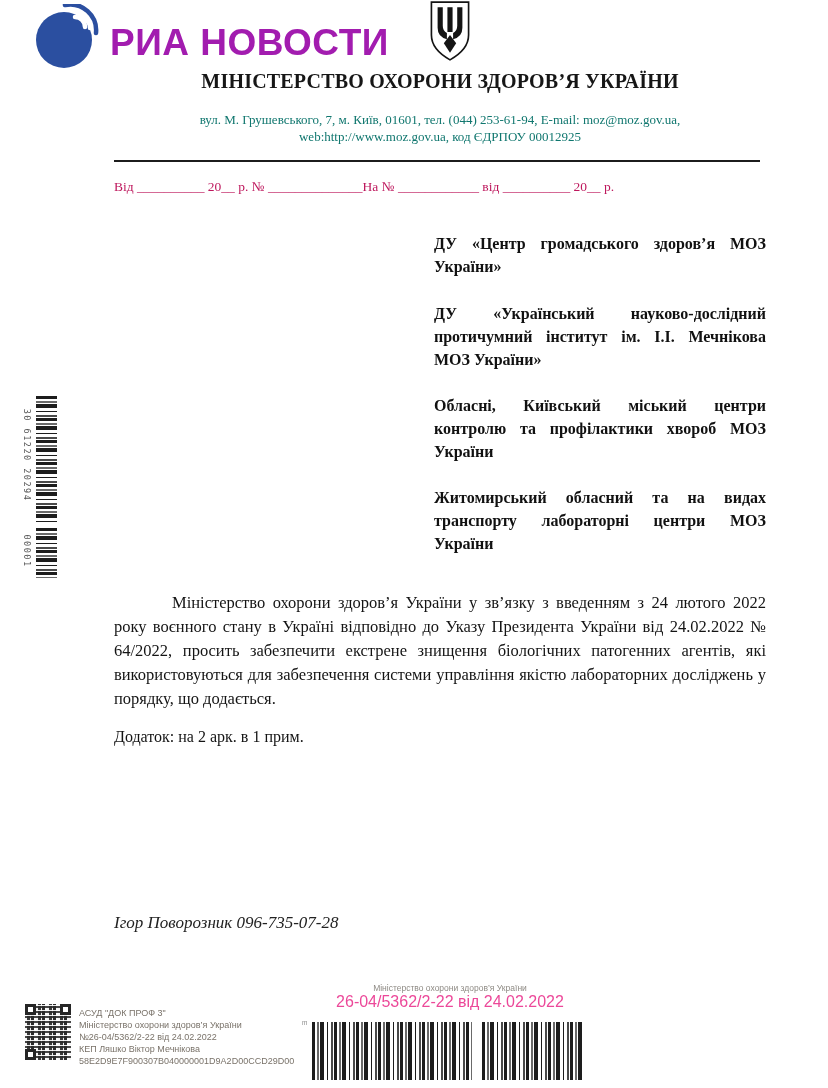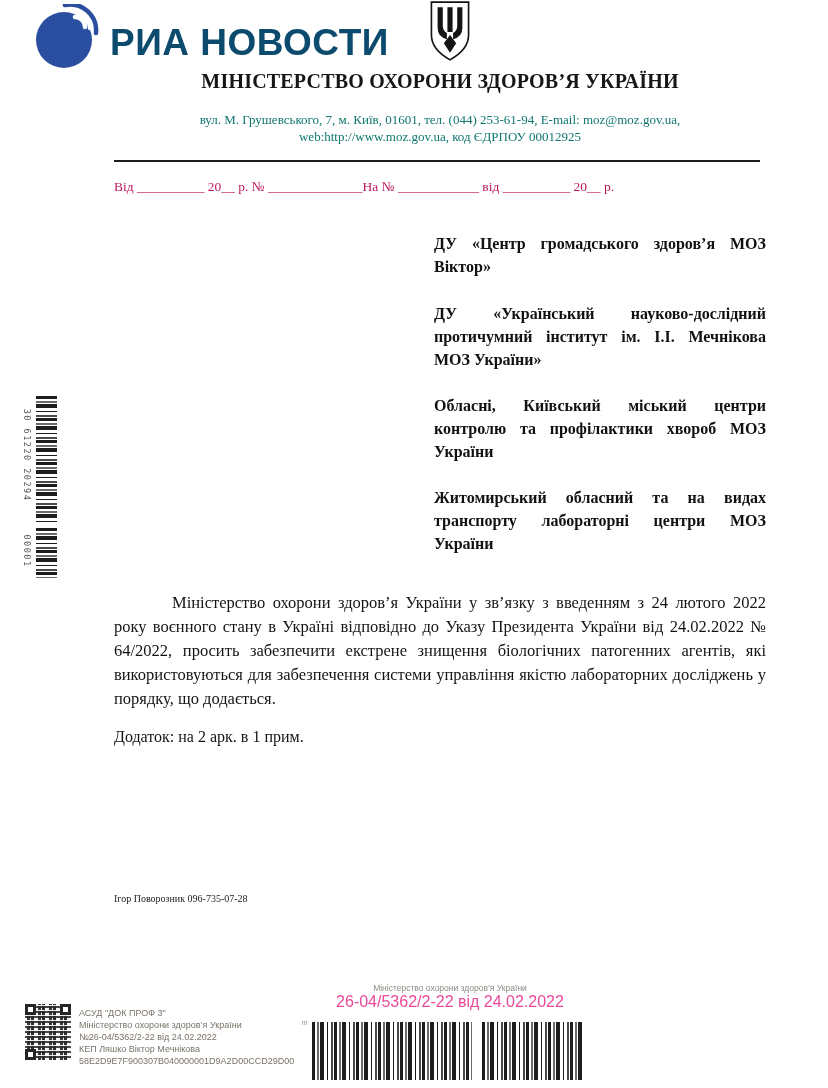--- a/index.html
+++ b/index.html
@@ -5,21 +5,21 @@
   html,body{margin:0;padding:0;background:#e8e8e8;}
   .page{
     position:relative;width:828px;height:1088px;background:#ffffff;
     font-family:"Liberation Serif", serif;color:#1a1a1a;overflow:hidden;
     margin:0 auto;
   }
   
   .logo{position:absolute;left:34px;top:4px;display:flex;align-items:center;gap:10px;}
   .logo-text{
     font-family:"Liberation Sans", sans-serif;font-weight:700;font-size:37px;
-    color:#0c4a6e;letter-spacing:.5px;margin-top:8px;
+    color:#a21caf;letter-spacing:.5px;margin-top:8px;
   }
   .trident{position:absolute;left:426px;top:0;}
   .doc-title{
     position:absolute;left:124px;width:632px;top:70px;text-align:center;
     font-weight:700;font-size:20px;letter-spacing:.2px;color:#161616;
   }
   .doc-address{
     position:absolute;left:124px;width:632px;top:112px;text-align:center;
     font-size:13px;line-height:16.5px;color:#0f766e;
   }
@@ -37,21 +37,21 @@
   
   .body-par{
     position:absolute;left:114px;width:652px;top:591px;font-size:16.5px;
     line-height:24px;text-align:justify;text-indent:58px;color:#141414;
   }
   .attachment{position:absolute;left:114px;top:728px;font-size:16px;color:#141414;}
   .sig-row{
     position:absolute;left:114px;width:652px;top:815px;display:flex;
     justify-content:space-between;font-weight:700;font-size:17px;color:#111;
   }
-  .contact{position:absolute;left:114px;top:893px;font-size:10px;color:#222;}
+  .contact{position:absolute;left:114px;top:913px;font-size:17px;color:#222;font-style:italic;}
   
   .vbars{
     position:absolute;left:36px;width:21px;
     background-image:repeating-linear-gradient(180deg,
       #1d1d1d 0 3px,#fff 3px 5px,#6a6a6a 5px 7px,#fff 7px 8px,
       #1d1d1d 8px 12px,#fff 12px 15px,#1d1d1d 15px 16px,#fff 16px 19px,
       #4a4a4a 19px 21px,#fff 21px 22px);
   }
   .vbars.upper{top:396px;height:126px;}
   .vbars.lower{top:528px;height:50px;}
@@ -131,21 +131,21 @@
     <div>вул. М. Грушевського, 7, м. Київ, 01601, тел. (044) 253-61-94, E-mail: moz@moz.gov.ua,</div>
     <div>web:http://www.moz.gov.ua, код ЄДРПОУ 00012925</div>
   </div>
   <div class="rule"></div>
 
   <div class="ref-row">
     <span>Від __________ 20__ р. № ______________</span>
     <span>На № ____________ від __________ 20__ р.</span>
   </div>
 
-  <div class="recipient r1">ДУ «Центр громадського здоров’я МОЗ Віктор»</div>
+  <div class="recipient r1">ДУ «Центр громадського здоров’я МОЗ України»</div>
   <div class="recipient r2">ДУ «Український науково-дослідний протичумний інститут ім. І.І. Мечнікова МОЗ України»</div>
   <div class="recipient r3">Обласні, Київський міський центри контролю та профілактики хвороб МОЗ України</div>
   <div class="recipient r4">Житомирський обласний та на видах транспорту лабораторні центри МОЗ України</div>
 
   <div class="body-par">Міністерство охорони здоров’я України у зв’язку з введенням з 24 лютого 2022 року воєнного стану в Україні відповідно до Указу Президента України від 24.02.2022 № 64/2022, просить забезпечити екстрене знищення біологічних патогенних агентів, які використовуються для забезпечення системи управління якістю лабораторних досліджень у порядку, що додається.</div>
   <div class="attachment">Додаток: на 2 арк. в 1 прим.</div>
 
 
   <div class="contact">Ігор Поворозник 096-735-07-28</div>
 

